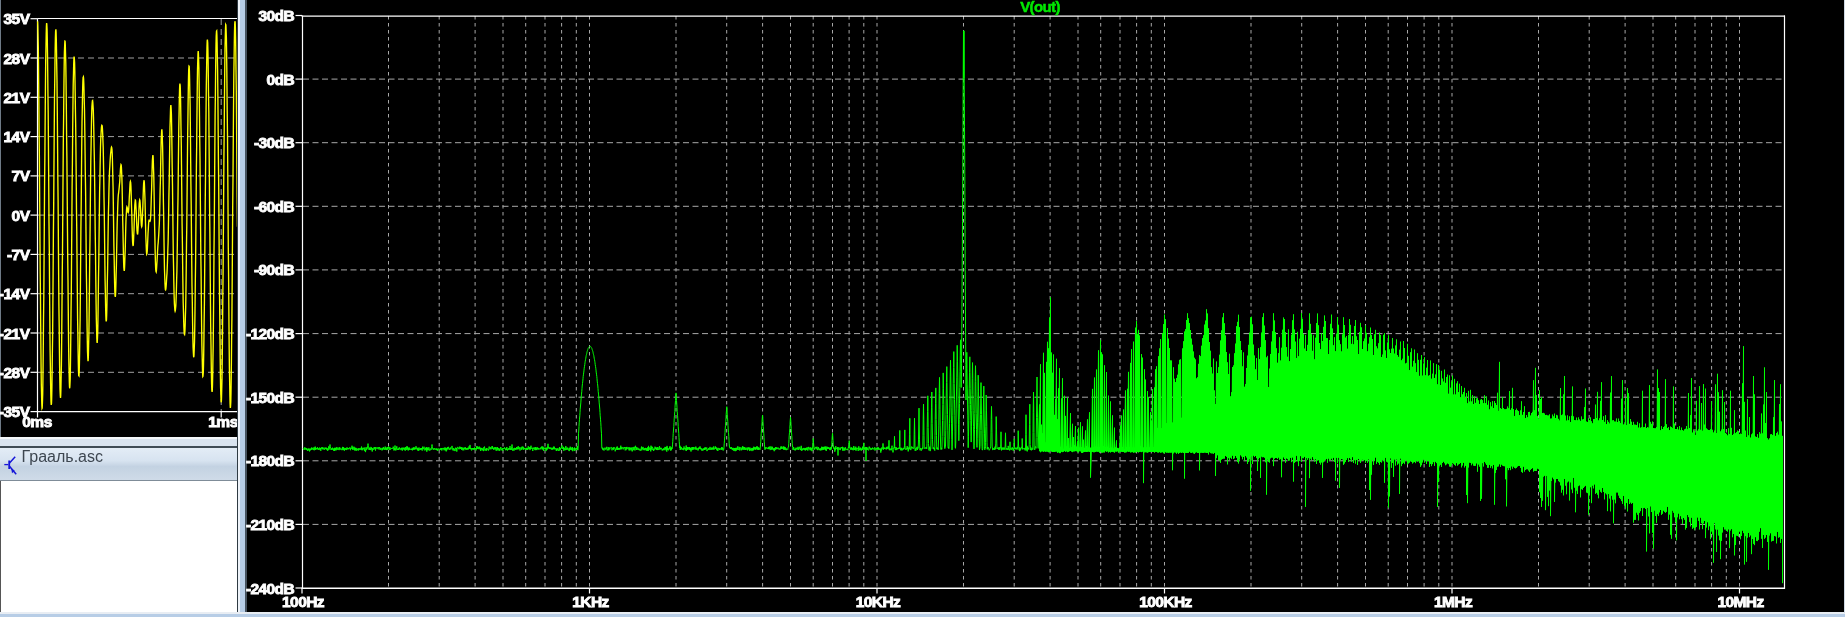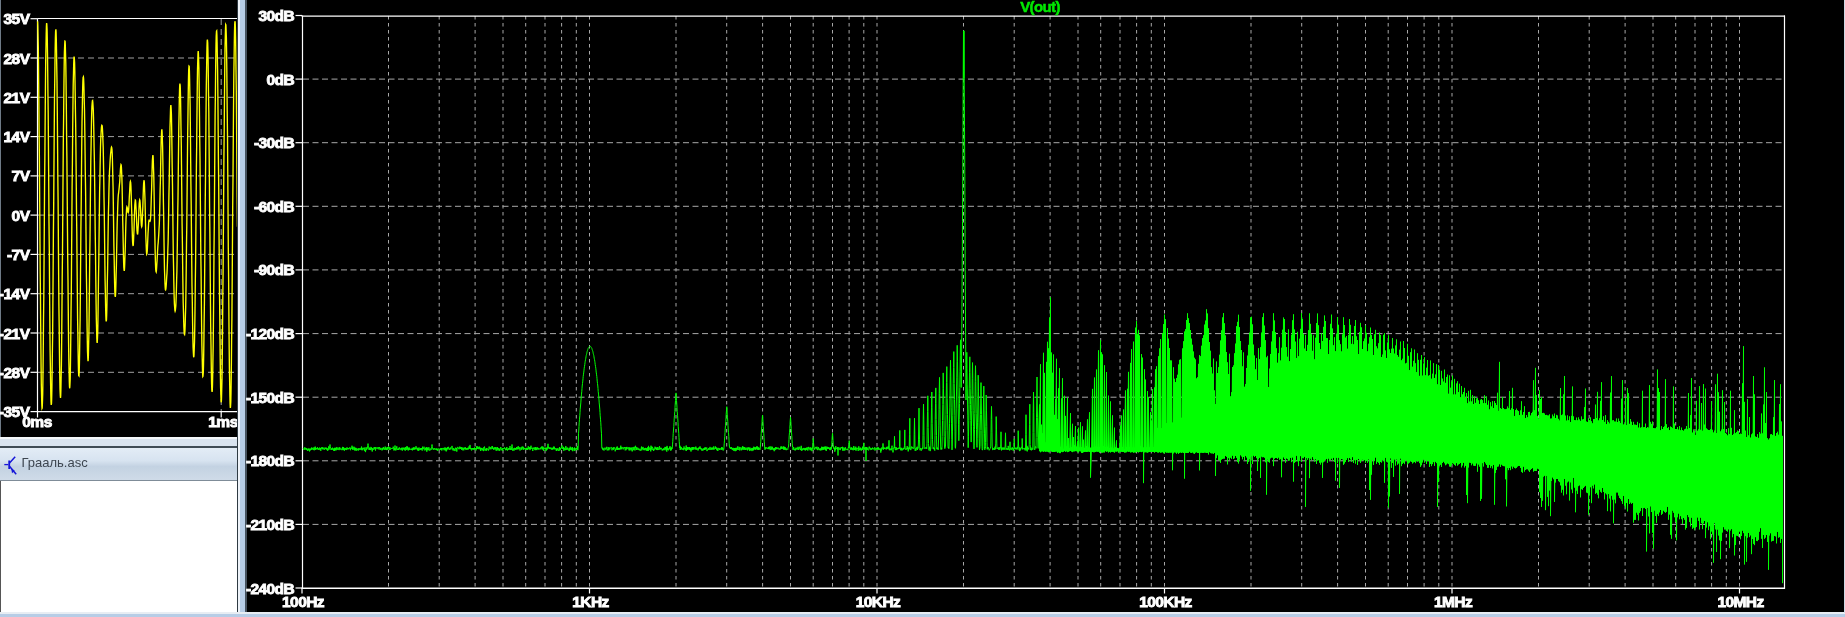--- a/index.html
+++ b/index.html
@@ -61,21 +61,21 @@
 <div class="abs" style="left:0;top:438.5px;width:237px;height:7px;background:#d9e3ef"></div>
 <div class="abs" style="left:0;top:445.5px;width:237px;height:2.3px;background:#3f4b55"></div>
 <div class="abs" style="left:0;top:447.8px;width:237px;height:31.8px;background:linear-gradient(180deg,#e3ecf6 0%,#d7e3f0 40%,#c3d2e2 58%,#cfdbe8 100%)">
   <svg width="20" height="24" viewBox="0 0 20 24" style="position:absolute;left:2px;top:7px">
     <rect x="6.3" y="5.5" width="1.8" height="8.5" fill="#1515d8"></rect>
     <line x1="2.3" y1="9.6" x2="6.3" y2="9.6" stroke="#1515d8" stroke-width="1.3"></line>
     <line x1="7.5" y1="8" x2="13.2" y2="1.8" stroke="#1515d8" stroke-width="1.5"></line>
     <line x1="7.5" y1="11.3" x2="14.2" y2="19.2" stroke="#1515d8" stroke-width="1.5"></line>
     <polygon points="9.3,13.5 12.8,15.8 10,18.2" fill="#1515d8"></polygon>
   </svg>
-  <div style="position:absolute;left:21.5px;top:7px;font-family:'Liberation Sans',sans-serif;font-size:13px;color:#3d4650">Грааль.asc</div>
+  <div style="position:absolute;left:21.5px;top:0;font-family:'Liberation Sans',sans-serif;font-size:16px;color:#3d4650">Грааль.asc</div>
 </div>
 <div class="abs" style="left:0;top:479.6px;width:237px;height:1.6px;background:#7f8c98"></div>
 <div class="abs" style="left:0;top:481.2px;width:237px;height:131.6px;background:#fff;border-left:1px solid #555"></div>
 
 <div class="abs" style="left:0;top:612.4px;width:1845px;height:1.8px;background:#e8edf3"></div>
 <div class="abs" style="left:0;top:614.2px;width:1845px;height:2.8px;background:#b7cde6"></div>
 
 <div class="abs" style="left:246.6px;top:0;width:1597px;height:612.4px;background:#000"></div>
 <div class="abs" style="left:1843.6px;top:0;width:1.4px;height:613px;background:#cfd9e4"></div>
 <svg width="1599" height="613" viewBox="246 0 1599 613" style="position:absolute;left:246px;top:0;opacity:0.999">

